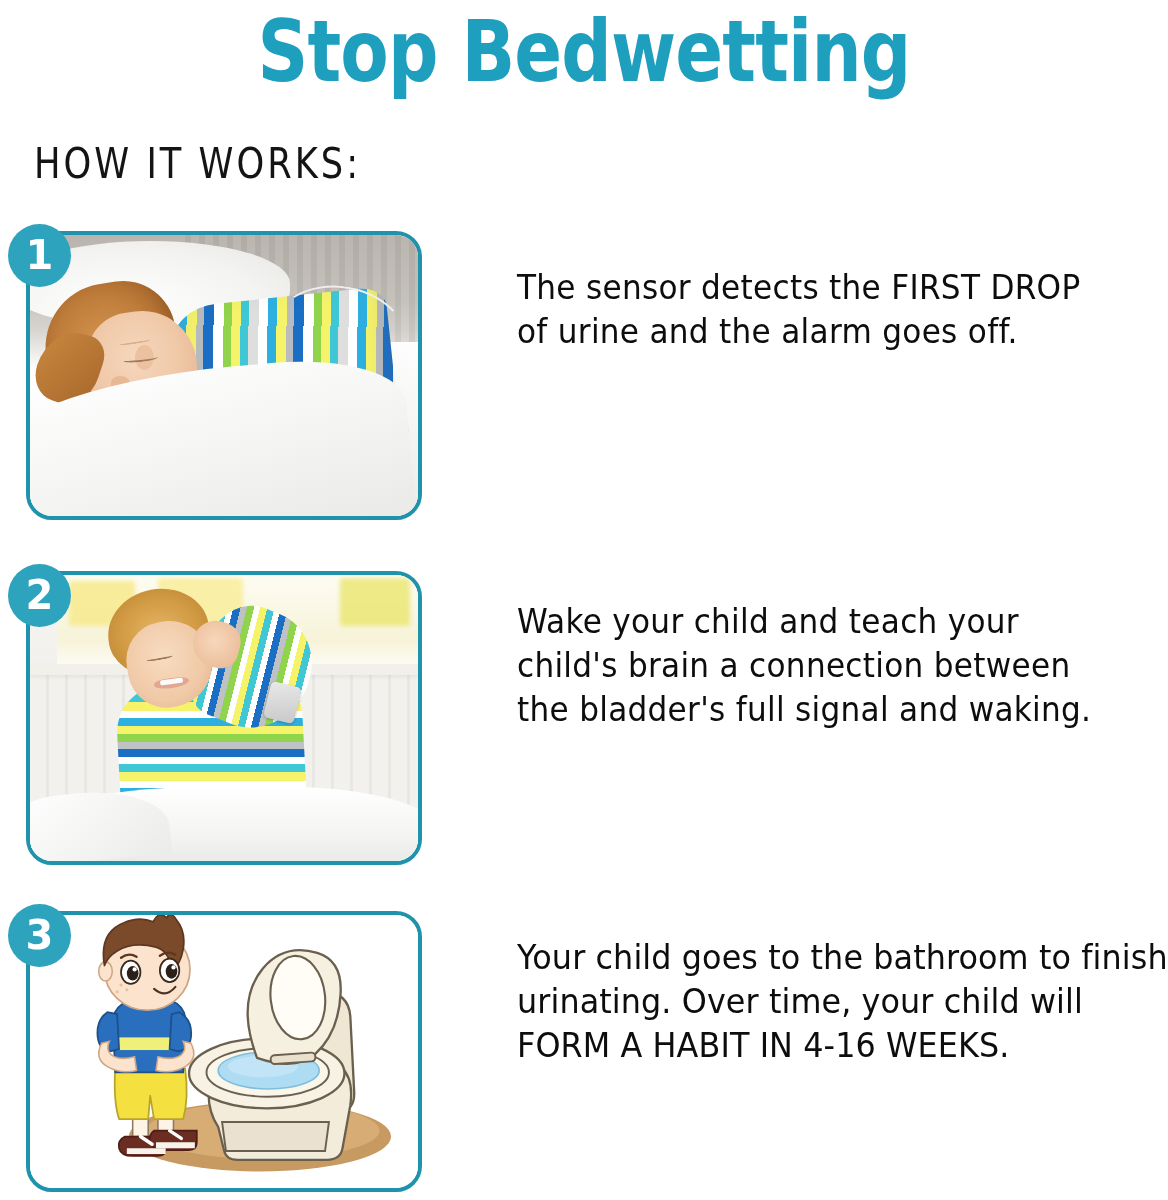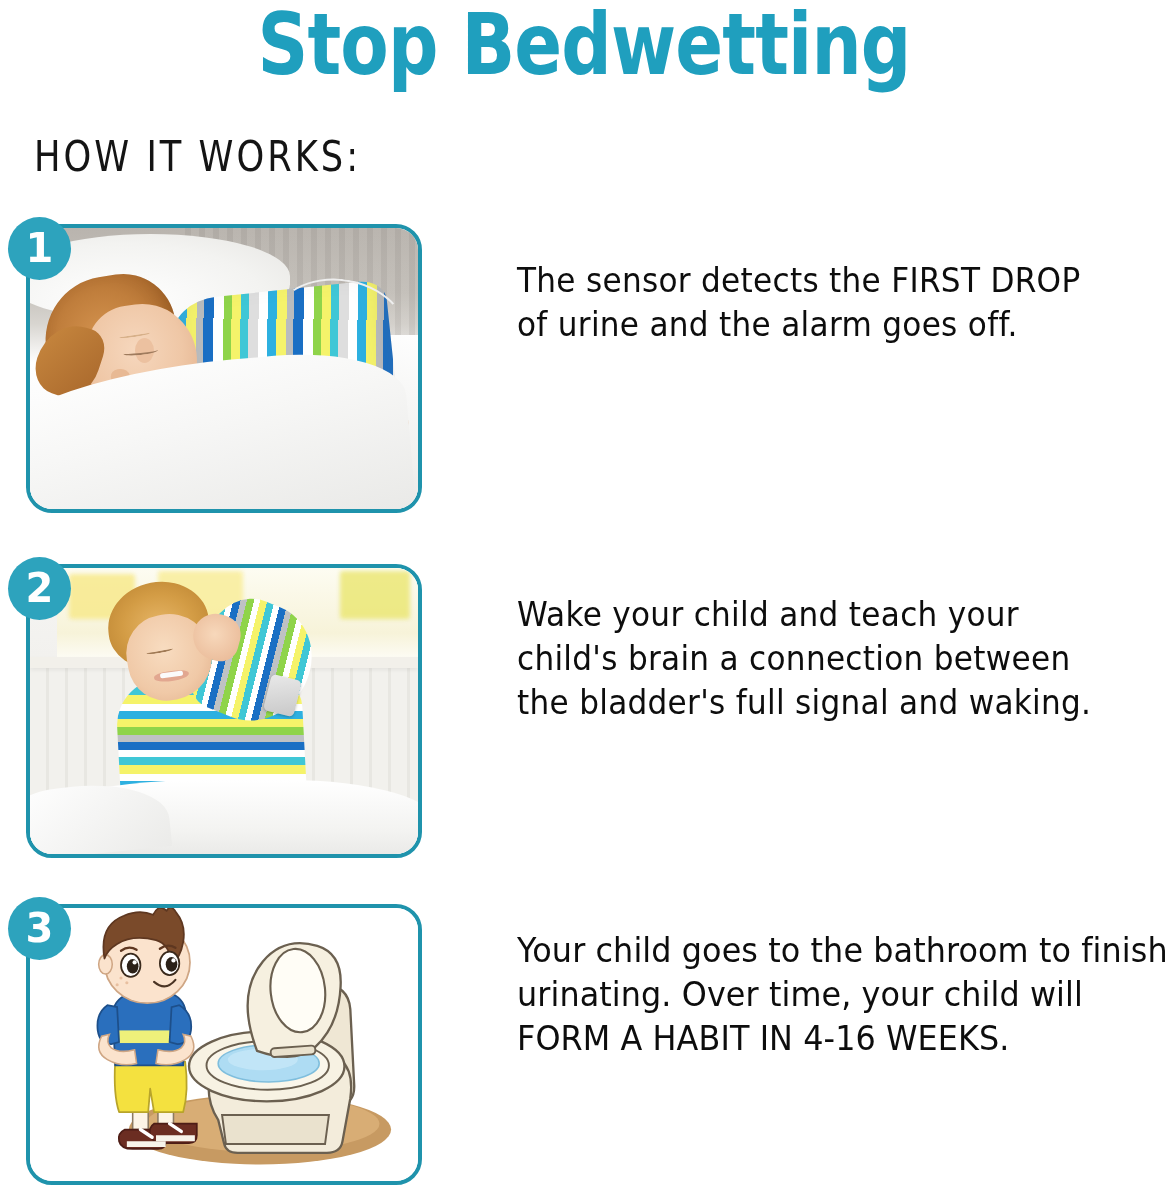--- a/index.html
+++ b/index.html
@@ -8,20 +8,21 @@
     height: 1200px;
     background: #ffffff;
     font-family: "Liberation Sans", sans-serif;
     overflow: hidden;
   }
   .page {
     position: relative;
     width: 1168px;
     height: 1080px;
     background: #fff;
+    margin-top: 7px;
   }
 
   
   .title {
     position: absolute;
     left: 0; top: -4px;
     width: 1168px;
     text-align: center;
     color: #1f9fbe;
     font-family: "DejaVu Sans", sans-serif;

